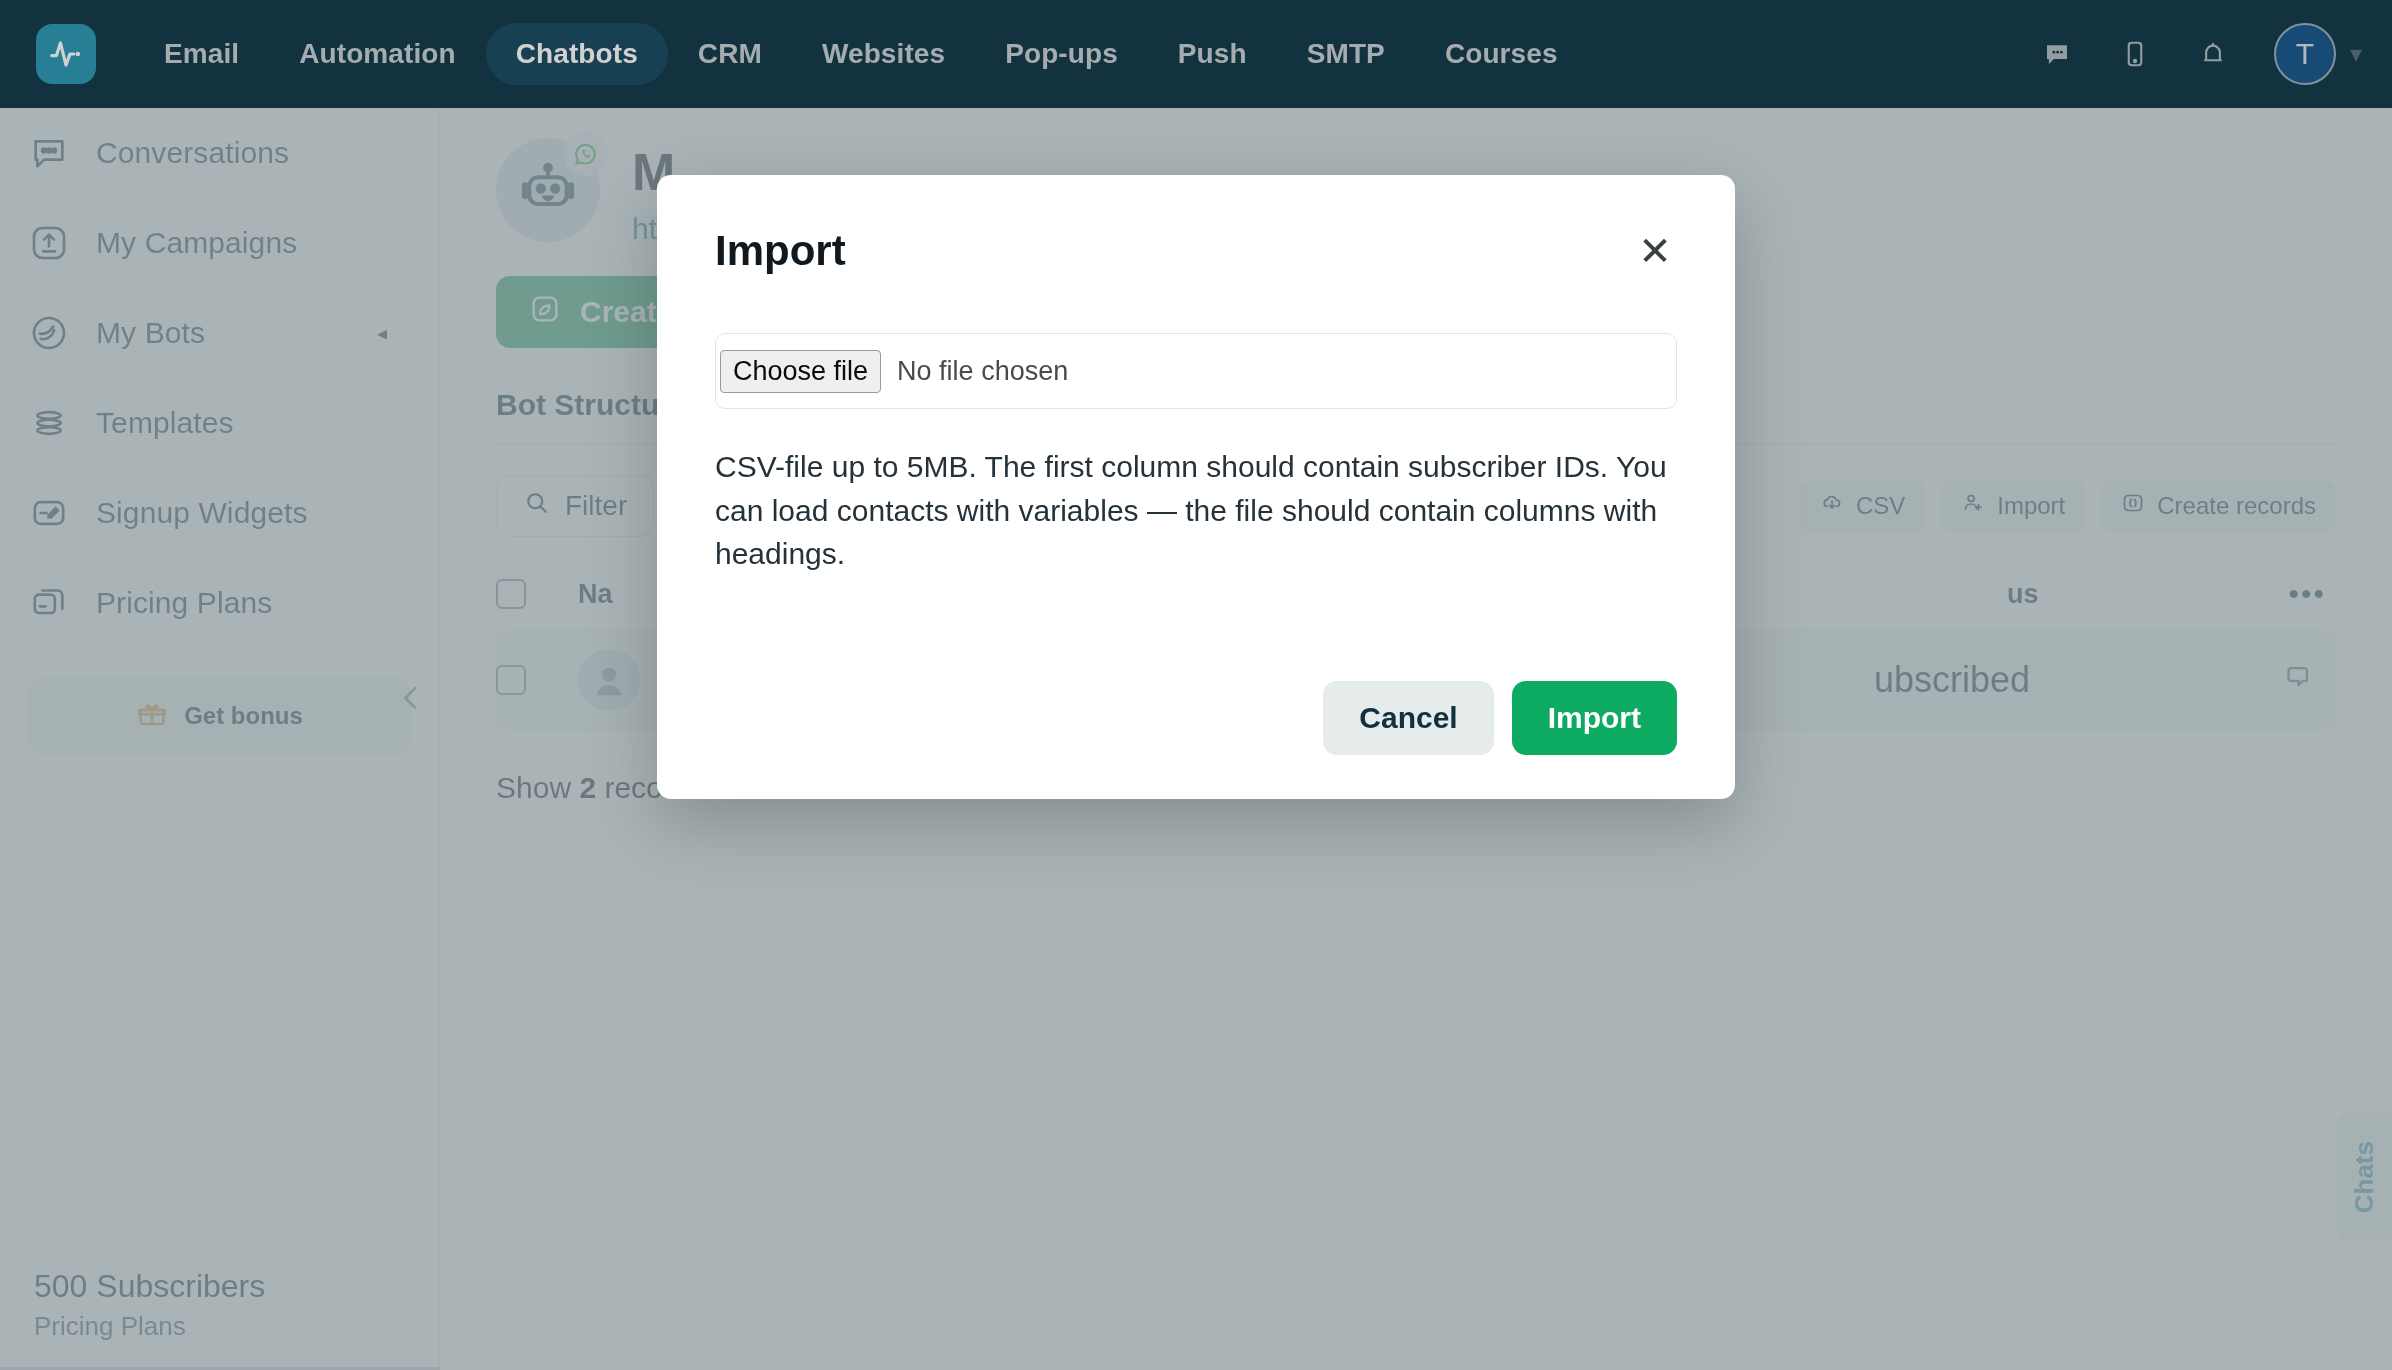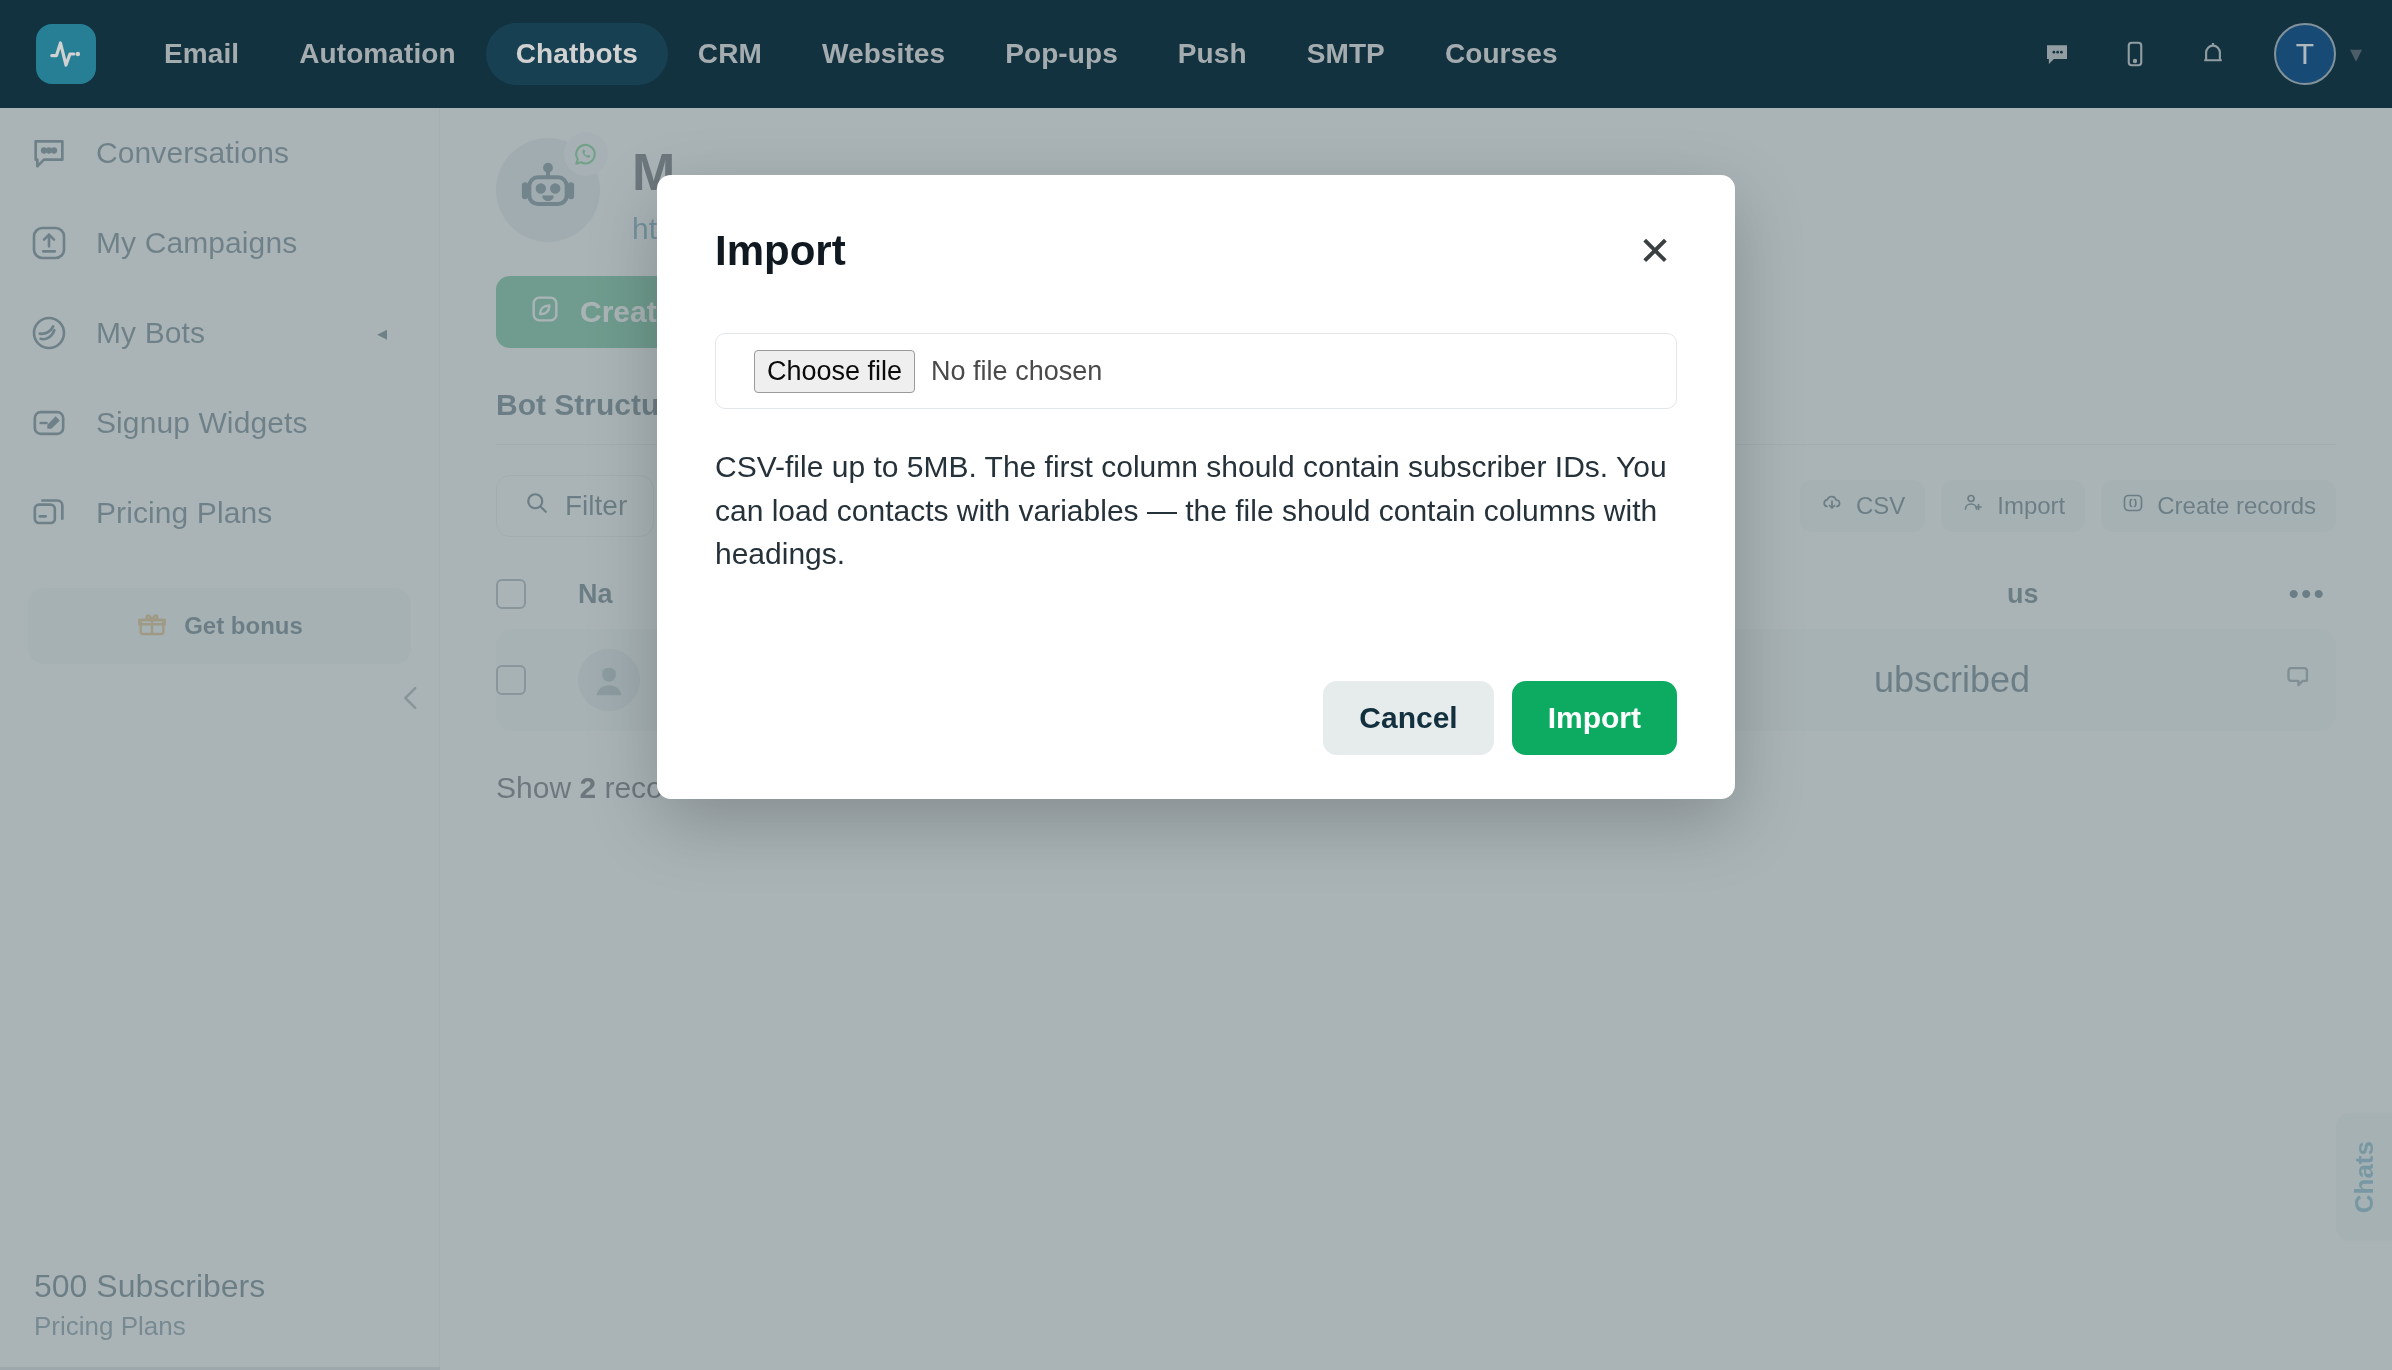--- a/index.html
+++ b/index.html
@@ -185,21 +185,21 @@
     padding: 52px 58px 0 58px;
   }
   .modal-title { font-size: 42px; font-weight: 700; color: #101820; }
   .modal-close {
     margin-left: auto; font-size: 40px; color: #3a3f42; line-height: 1;
     width: 44px; height: 44px; display:flex; align-items:center; justify-content:center;
   }
   .file-field {
     margin: 58px 58px 0 58px;
     height: 76px; border: 1px solid #e3e7e9; border-radius: 10px;
-    display: flex; align-items: center; padding-left: 38px; gap: 16px;
+    display: flex; align-items: center; padding-left: 4px; gap: 16px;
   }
   .choose-btn {
     background: #efefef; border: 1px solid #9a9a9a; border-radius: 4px;
     padding: 5px 12px; font-size: 27px; color: #0b0b0b;
     font-family: "Liberation Sans", sans-serif;
   }
   .no-file { font-size: 27px; color: #4a4a4a; }
   .modal-desc {
     margin: 36px 58px 0 58px;
     font-size: 30px; line-height: 1.45; color: #26323a;
@@ -251,20 +251,30 @@
         <svg width="40" height="40" viewBox="0 0 24 24" fill="none" stroke="#1d3c4b" stroke-width="1.6">
           <circle cx="12" cy="12" r="9"></circle>
           <path d="M7 15.5c3.5 1 7-1.5 8.2-5.2" stroke-linecap="round"></path>
           <path d="M6.5 12.4c3.5.6 6.6-1.4 8-4.4" stroke-linecap="round"></path>
         </svg>
       </span>
       <span class="side-label">My Bots</span>
       <span class="side-caret">◂</span>
     </div>
 
+    <div class="side-item">
+      <span class="side-ico">
+        <svg width="40" height="40" viewBox="0 0 24 24" fill="none" stroke="#1d3c4b" stroke-width="1.6">
+          <path d="M5 7.5c0-1 3.1-2 7-2s7 1 7 2-3.1 2-7 2-7-1-7-2z"></path>
+          <path d="M5 12c0-1 3.1-2 7-2s7 1 7 2-3.1 2-7 2-7-1-7-2z"></path>
+          <path d="M5 16.5c0-1 3.1-2 7-2s7 1 7 2-3.1 2-7 2-7-1-7-2z"></path>
+        </svg>
+      </span>
+      <span class="side-label">Templates</span>
+    </div>
 
     <div class="side-item">
       <span class="side-ico">
         <svg width="40" height="40" viewBox="0 0 24 24" fill="none" stroke="#1d3c4b" stroke-width="1.6">
           <rect x="3.5" y="5.5" width="17" height="13" rx="3.5"></rect>
           <path d="M18.5 10.5l-5 5h-2.5v-2.5l5-5z" fill="#1d3c4b" stroke="none"></path>
           <path d="M7 12h3.5" stroke-linecap="round"></path>
         </svg>
       </span>
       <span class="side-label">Signup Widgets</span>

